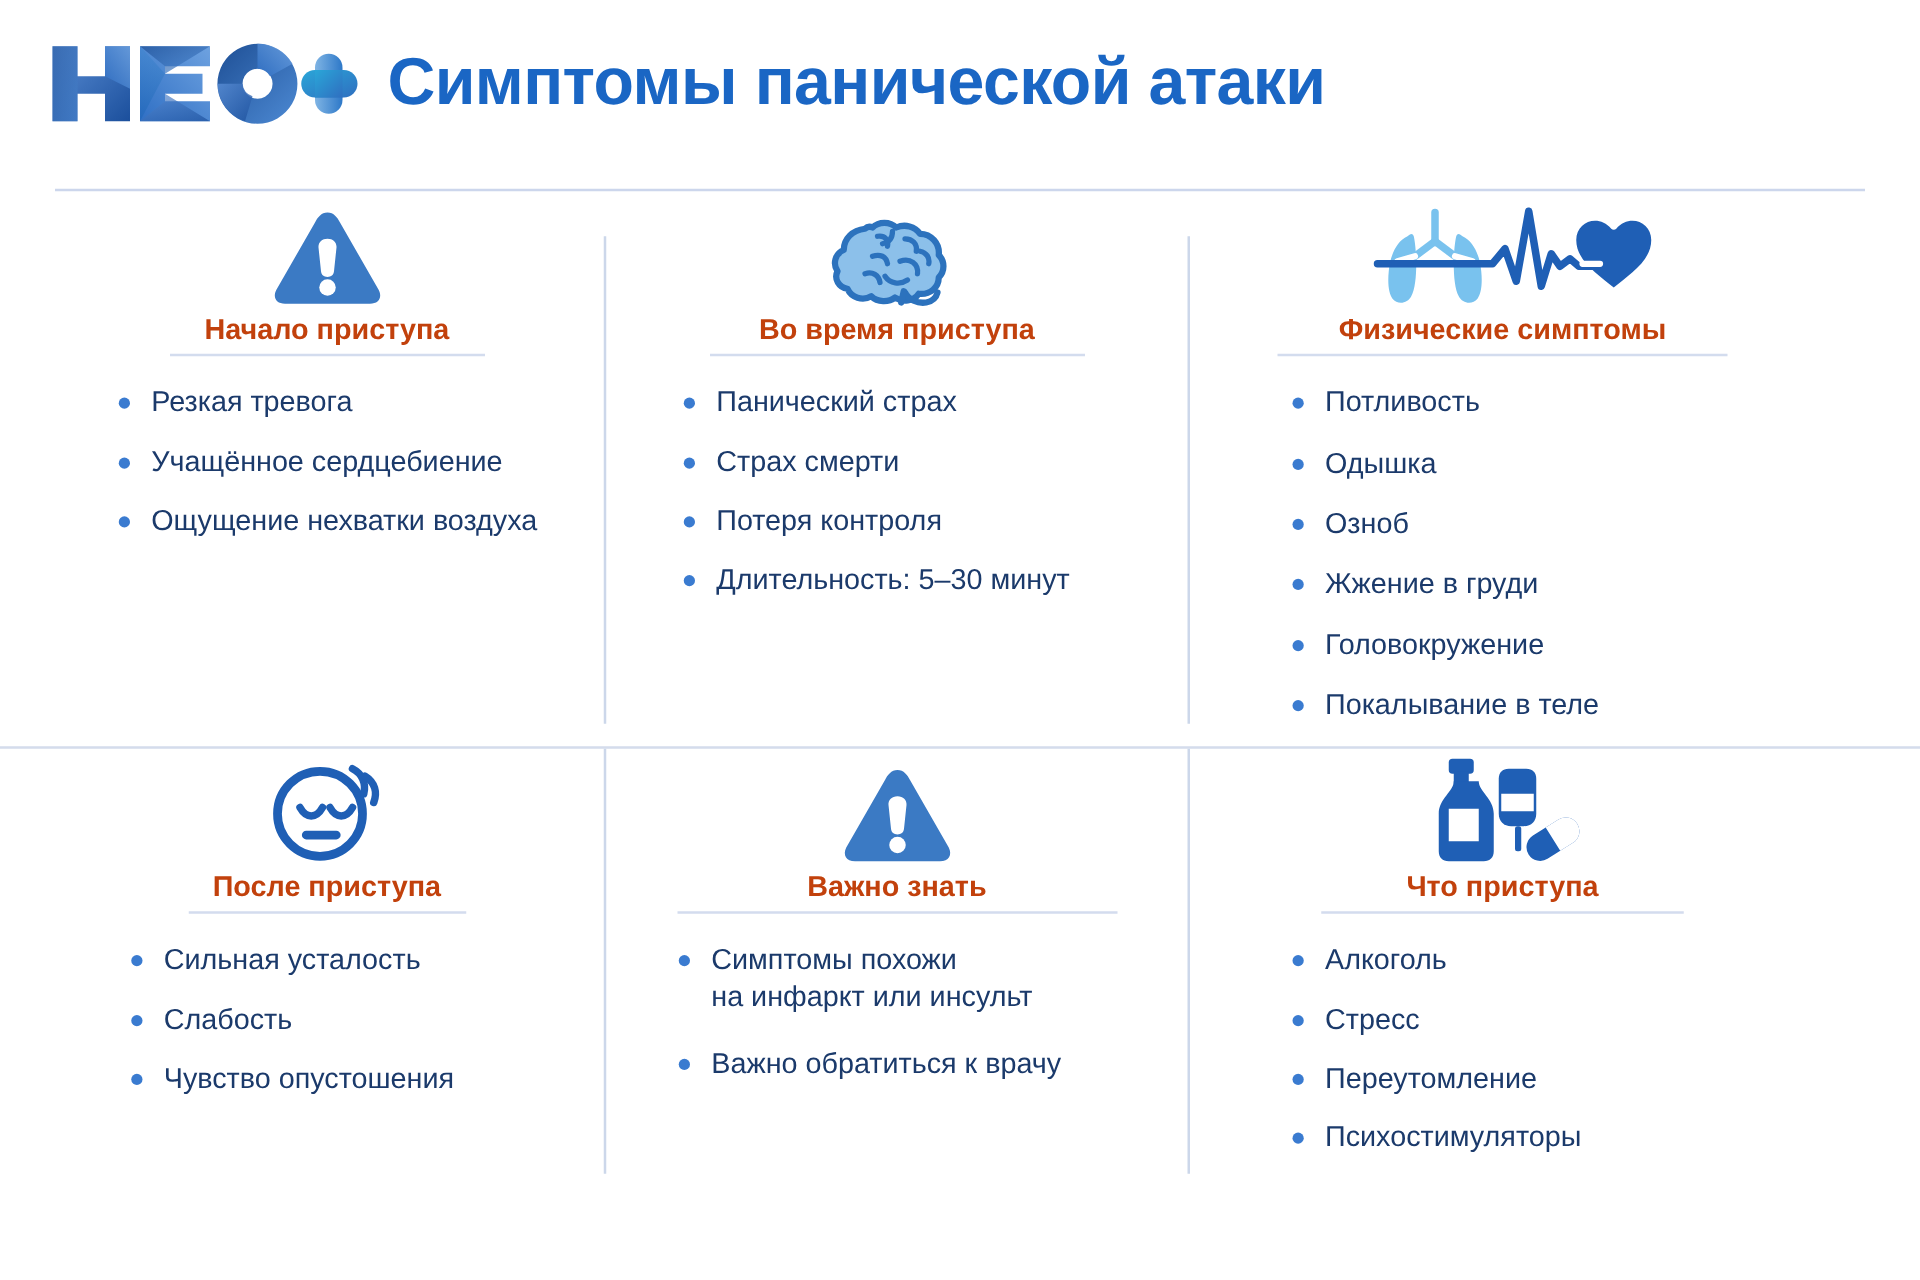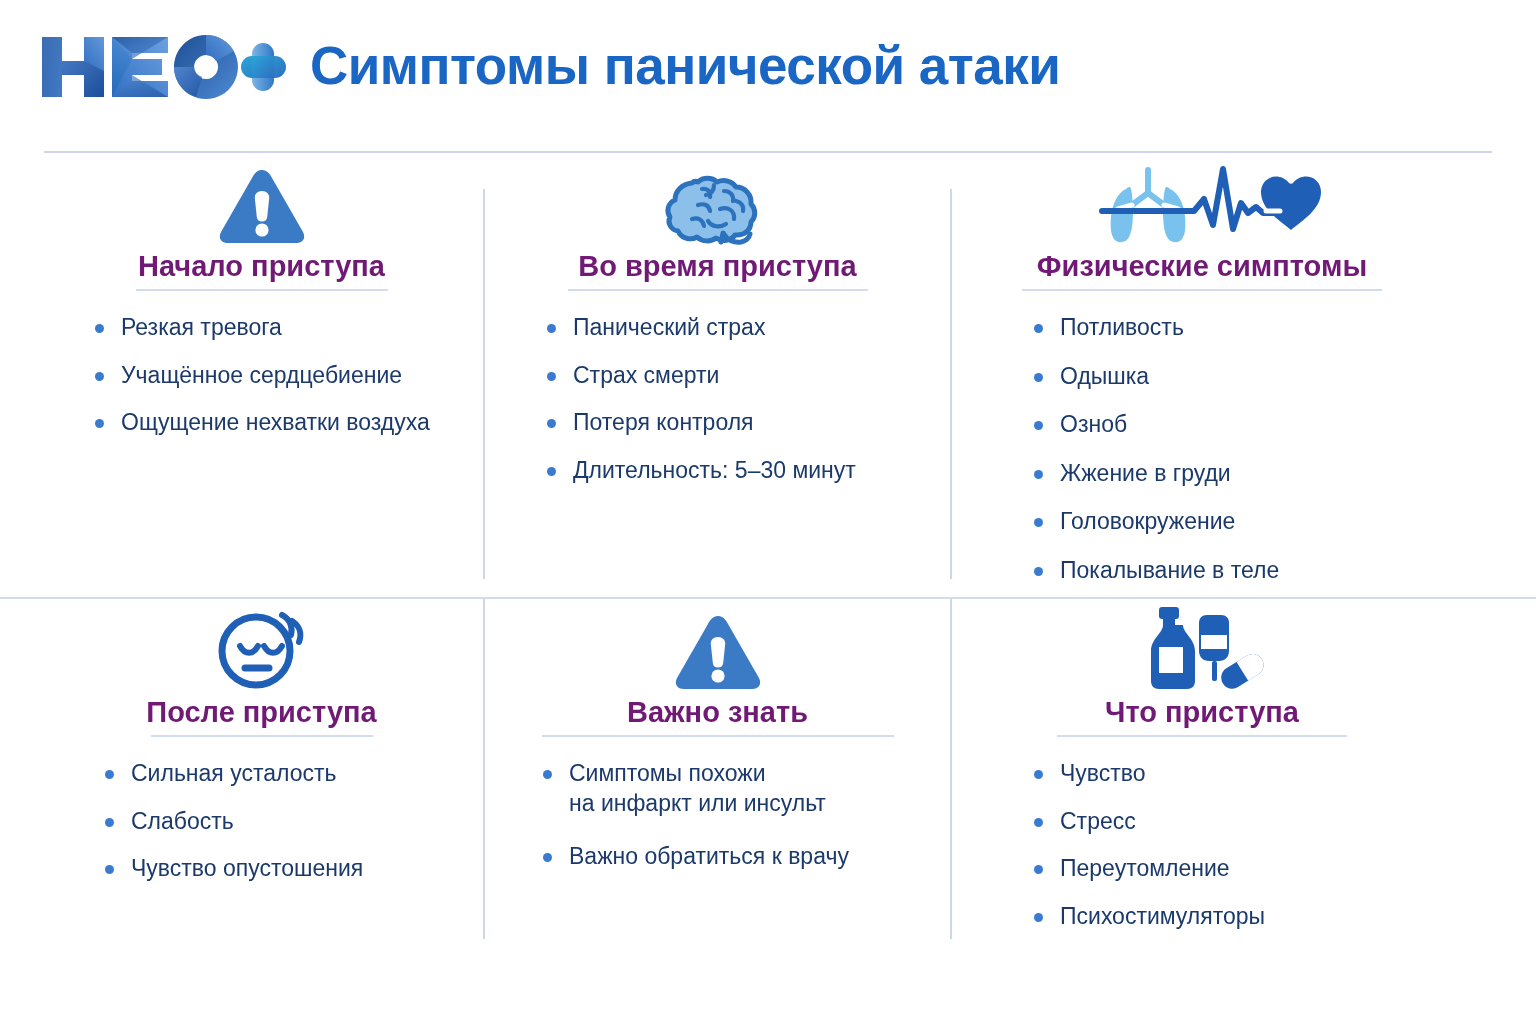--- a/index.html
+++ b/index.html
@@ -110,23 +110,23 @@
     margin-bottom: 6px;
   }
   .icon-wrap svg { display: block; }
 
   .card-title-block {
     display: flex;
     flex-direction: column;
     align-items: center;
   }
   .card-title {
-    font-size: 29px;
+    font-size: 23px;
     font-weight: bold;
-    color: #701a75;
+    color: #c2410c;
     line-height: 1.05;
     white-space: nowrap;
     text-align: center;
   }
   .card-title-rule {
     margin-top: 8px;
     height: 2px;
     background: #d3dcee;
   }
   .c1 .card-title-rule { width: 252px; }
@@ -393,20 +393,20 @@
             <rect x="82" y="58" width="46" height="22" rx="11" fill="#1f5fb5"></rect>
             <path d="M105 58 l12 0 a11 11 0 0 1 0 22 l-12 0 z" fill="#ffffff"></path>
           </g>
         </svg>
       </div>
       <div class="card-title-block">
         <div class="card-title">Что приступа</div>
         <div class="card-title-rule"></div>
       </div>
       <ul class="bullets">
-        <li>Чувство</li>
+        <li>Алкоголь</li>
         <li>Стресс</li>
         <li>Переутомление</li>
         <li>Психостимуляторы</li>
       </ul>
     </div>
   </div>
 </div>
 
 </body></html>

